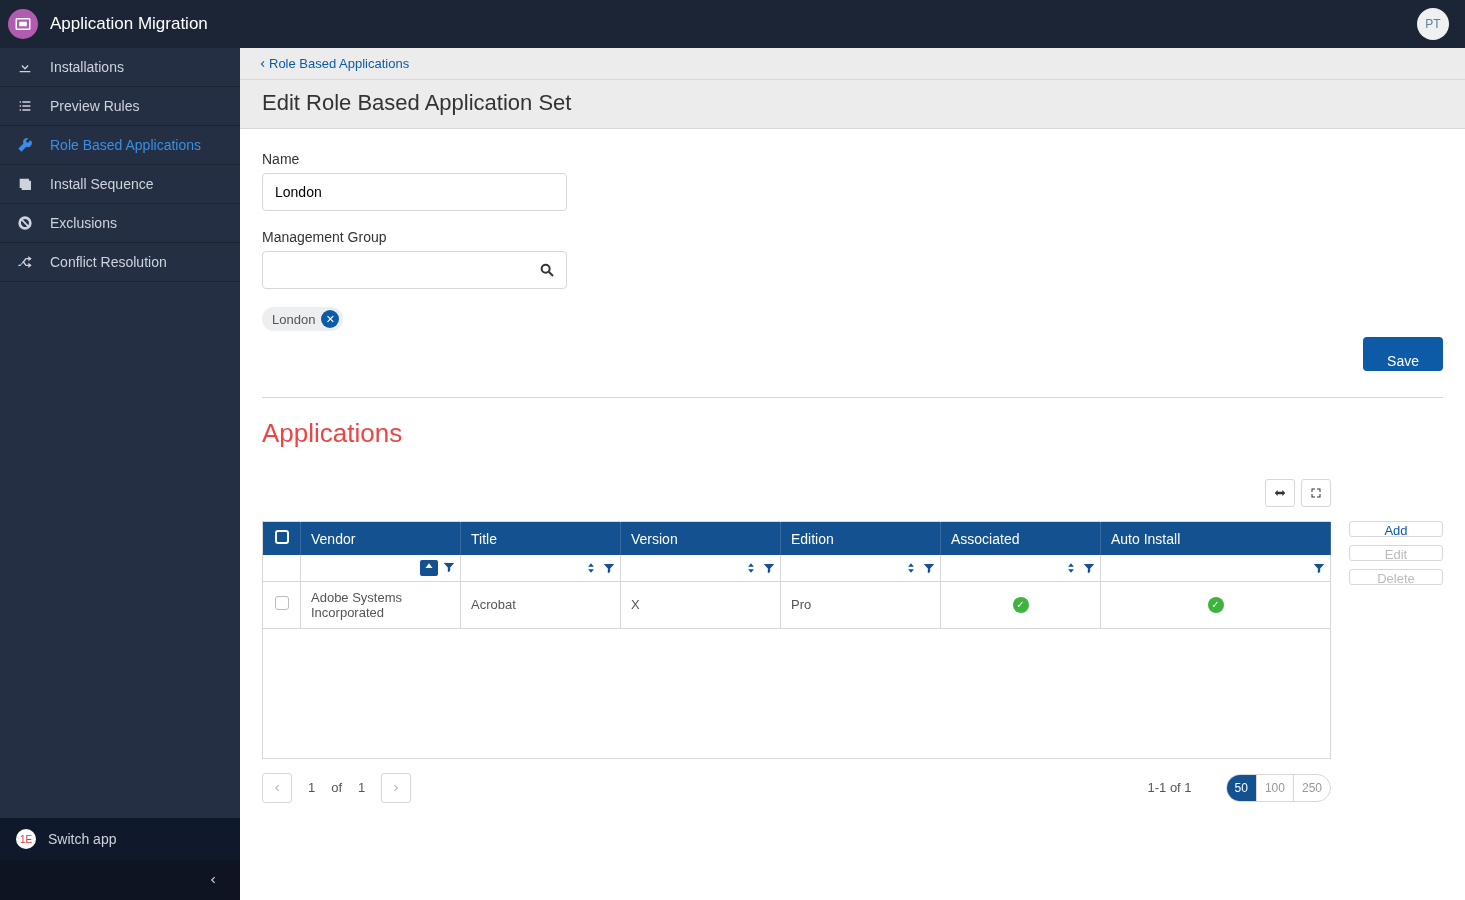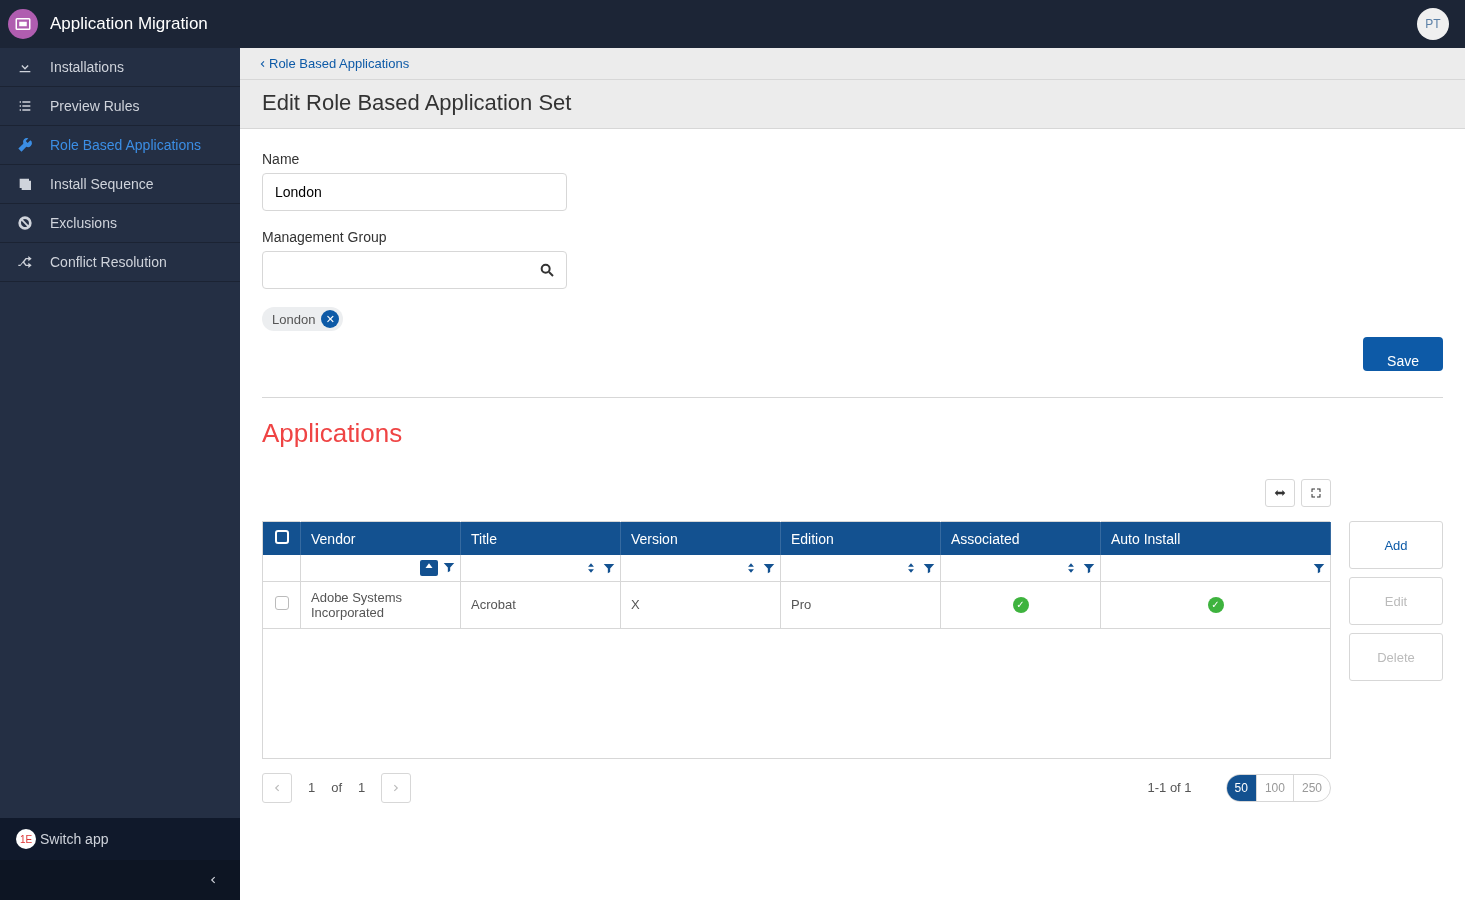--- a/index.html
+++ b/index.html
@@ -25,21 +25,21 @@
   .app-title{font-size:17px;font-weight:400;}
   .avatar{width:32px;height:32px;border-radius:50%;background:#f0f0f0;color:#5a7fa6;display:flex;align-items:center;justify-content:center;font-size:12px;font-weight:500;}
   
   .shell{display:flex;height:calc(100% - 48px);}
   .sidebar{width:240px;background:var(--dark2);color:#cfd3db;display:flex;flex-direction:column;flex-shrink:0;}
   .nav{flex:1;}
   .nav-item{display:flex;align-items:center;gap:16px;padding:0 16px;height:39px;cursor:pointer;font-size:14px;border-bottom:1px solid rgba(0,0,0,0.25);}
   .nav-item.active{color:var(--accent);}
   .nav-item .icon{width:18px;display:flex;justify-content:center;}
   .nav-item svg{width:16px;height:16px;fill:currentColor;}
-  .switch-app{display:flex;align-items:center;gap:4px;padding:0 16px;height:42px;background:#10192b;color:#cfd3db;cursor:pointer;}
+  .switch-app{display:flex;align-items:center;gap:12px;padding:0 16px;height:42px;background:#10192b;color:#cfd3db;cursor:pointer;}
   .switch-app .icon{width:20px;height:20px;border-radius:50%;background:#fff;display:flex;align-items:center;justify-content:center;font-size:10px;color:#d33;}
   .collapse-bar{height:40px;background:#0d1523;display:flex;align-items:center;justify-content:flex-end;padding-right:22px;color:#cfd3db;cursor:pointer;}
   
   .main{flex:1;overflow:auto;background:#fff;}
   .breadcrumb{height:32px;background:var(--grey-bg);border-bottom:1px solid var(--grey-border);display:flex;align-items:center;padding:0 18px;font-size:13px;}
   .breadcrumb a{color:var(--accent2);text-decoration:none;display:flex;align-items:center;gap:2px;}
   .page-title{background:var(--grey-bg);border-bottom:1px solid var(--grey-border);padding:10px 22px 12px;font-size:22px;color:#333;}
   .content{padding:22px;}
   .field-label{font-size:14px;color:#333;margin-bottom:6px;}
   .field{margin-bottom:18px;}
@@ -75,21 +75,21 @@
   .pager{display:flex;align-items:center;justify-content:space-between;margin-top:14px;font-size:13px;color:#555;}
   .pager-left{display:flex;align-items:center;gap:10px;}
   .pg-btn{width:30px;height:30px;border:1px solid var(--grey-border);border-radius:3px;background:#fff;display:flex;align-items:center;justify-content:center;color:#999;}
   .pg-text{padding:0 6px;}
   .pager-right{display:flex;align-items:center;gap:34px;}
   .page-sizes{display:flex;border:1px solid var(--grey-border);border-radius:14px;overflow:hidden;}
   .page-sizes span{padding:6px 8px;font-size:12px;color:#999;border-left:1px solid var(--grey-border);}
   .page-sizes span:first-child{border-left:none;}
   .page-sizes span.sel{background:var(--blue-head);color:#fff;}
   .side-actions{width:94px;display:flex;flex-direction:column;gap:8px;margin-top:42px;}
-  .side-actions button{height:48px;border:1px solid var(--grey-border);background:#fff;border-radius:3px;font-size:13px;color:#444;}
+  .side-actions button{height:16px;border:1px solid var(--grey-border);background:#fff;border-radius:3px;font-size:13px;color:#444;}
   .side-actions button:disabled{color:#bbb;}
   .side-actions button:not(:disabled){color:var(--accent2);cursor:pointer;}
   svg{display:block;}
 </style>
 </head>
 <body>
 
 <div class="topbar">
   <div class="topbar-left">
     <div class="app-logo">

